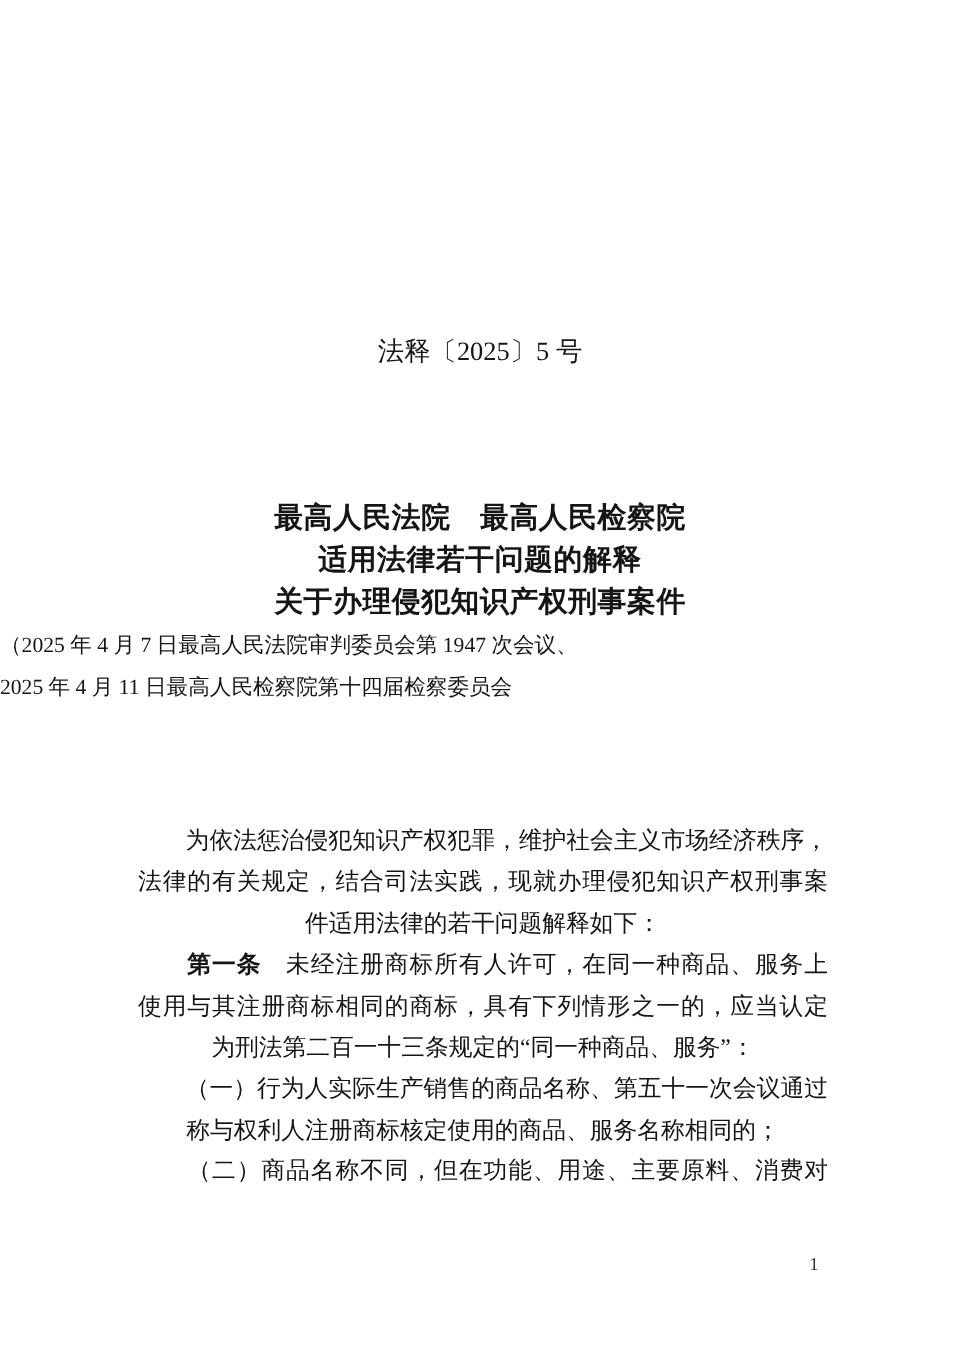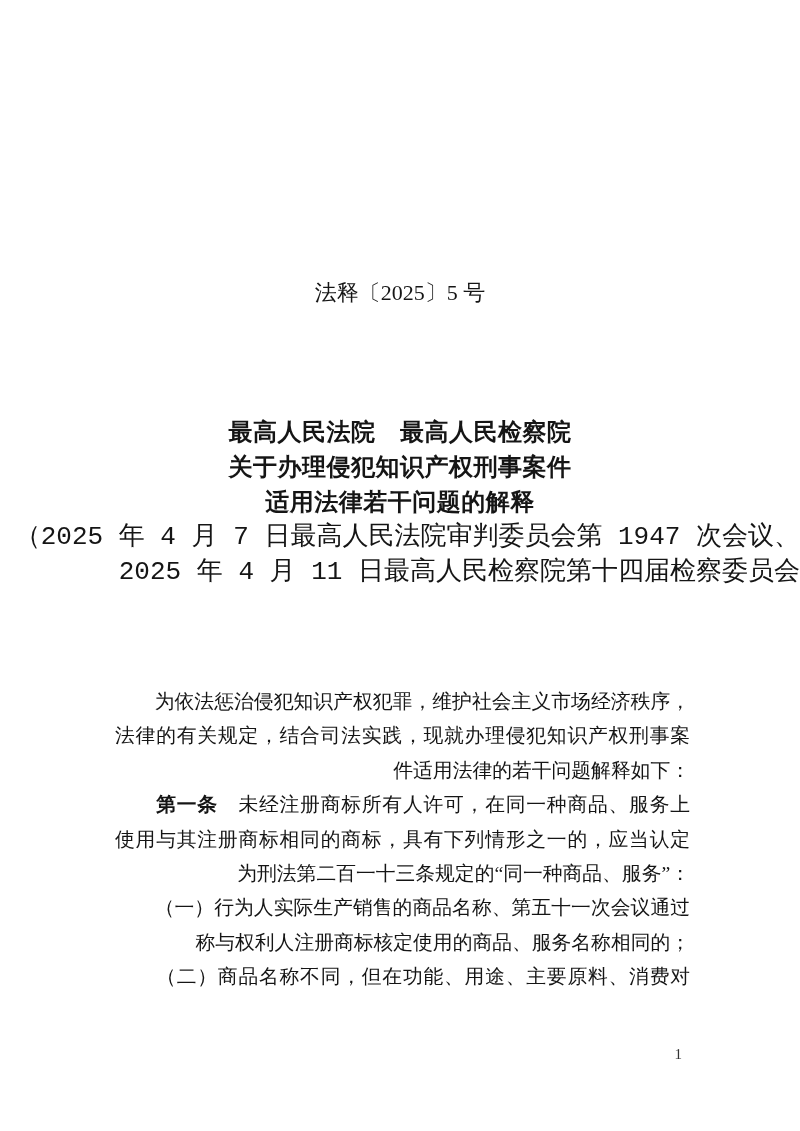--- a/index.html
+++ b/index.html
@@ -25,32 +25,31 @@
     top: 415px; left: 0; width: 100%;
     text-align: center;
     font-weight: 700;
     font-size: 24px;
     line-height: 35px;
     letter-spacing: 0.5px;
   }
   .note-block {
     position: absolute;
     top: 520px; left: 0; width: 100%;
-    text-align: right;
-    font-size: 26px;
+    text-align: left;
+    font-size: 18px;
     line-height: 35px;
-    font-family: Liberation Mono, monospace;
   }
   .body-text {
     position: absolute;
     top: 684px; left: 115px; width: 575px;
     font-size: 19.8px;
     line-height: 34.4px;
   }
-  .line { text-align: right; }
+  .line { text-align: center; }
   .line.fill {
     text-align: justify;
     text-align-last: justify;
   }
   .article-lead { font-weight: 700; }
   .page-number {
     position: absolute;
     top: 1044px; right: 118px;
     font-size: 15px;
     line-height: 20px;
@@ -59,22 +58,22 @@
 </style>
 </head>
 <body>
 
 <div class="page">
 
   <div class="doc-number">法释〔2025〕5 号</div>
 
   <div class="title-block">
     <div>最高人民法院　最高人民检察院</div>
+    <div>适用法律若干问题的解释</div>
     <div>关于办理侵犯知识产权刑事案件</div>
-    <div>适用法律若干问题的解释</div>
   </div>
 
   <div class="note-block">
     <div>（2025 年 4 月 7 日最高人民法院审判委员会第 1947 次会议、</div>
     <div>2025 年 4 月 11 日最高人民检察院第十四届检察委员会</div>
   </div>
 
   <div class="body-text">
     <div class="line fill">　　为依法惩治侵犯知识产权犯罪，维护社会主义市场经济秩序，</div>
     <div class="line fill">法律的有关规定，结合司法实践，现就办理侵犯知识产权刑事案</div>

